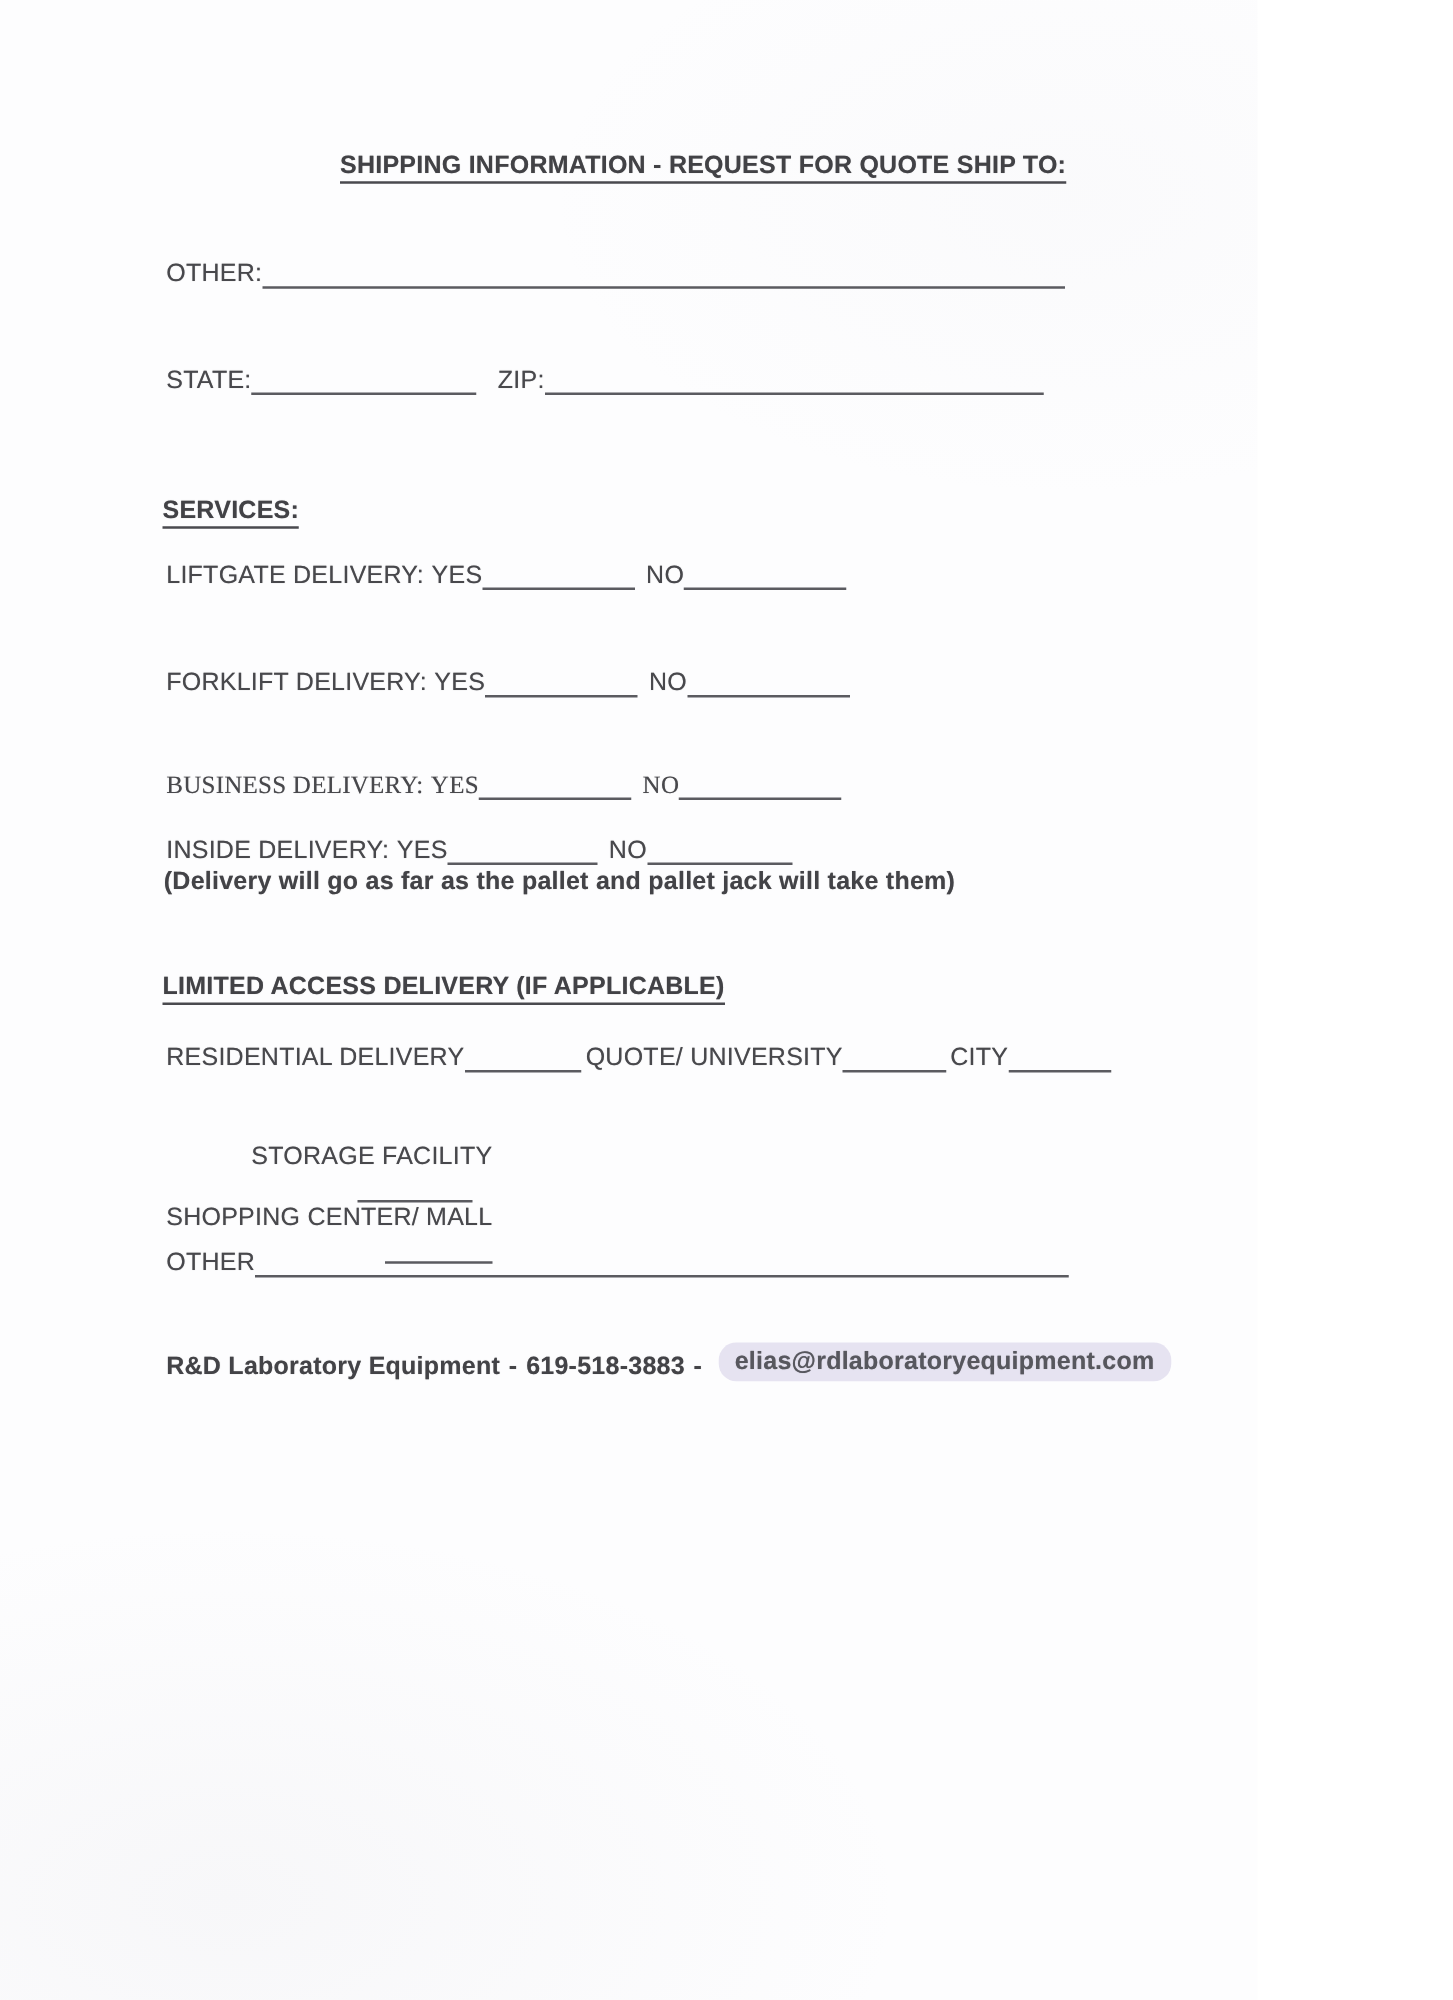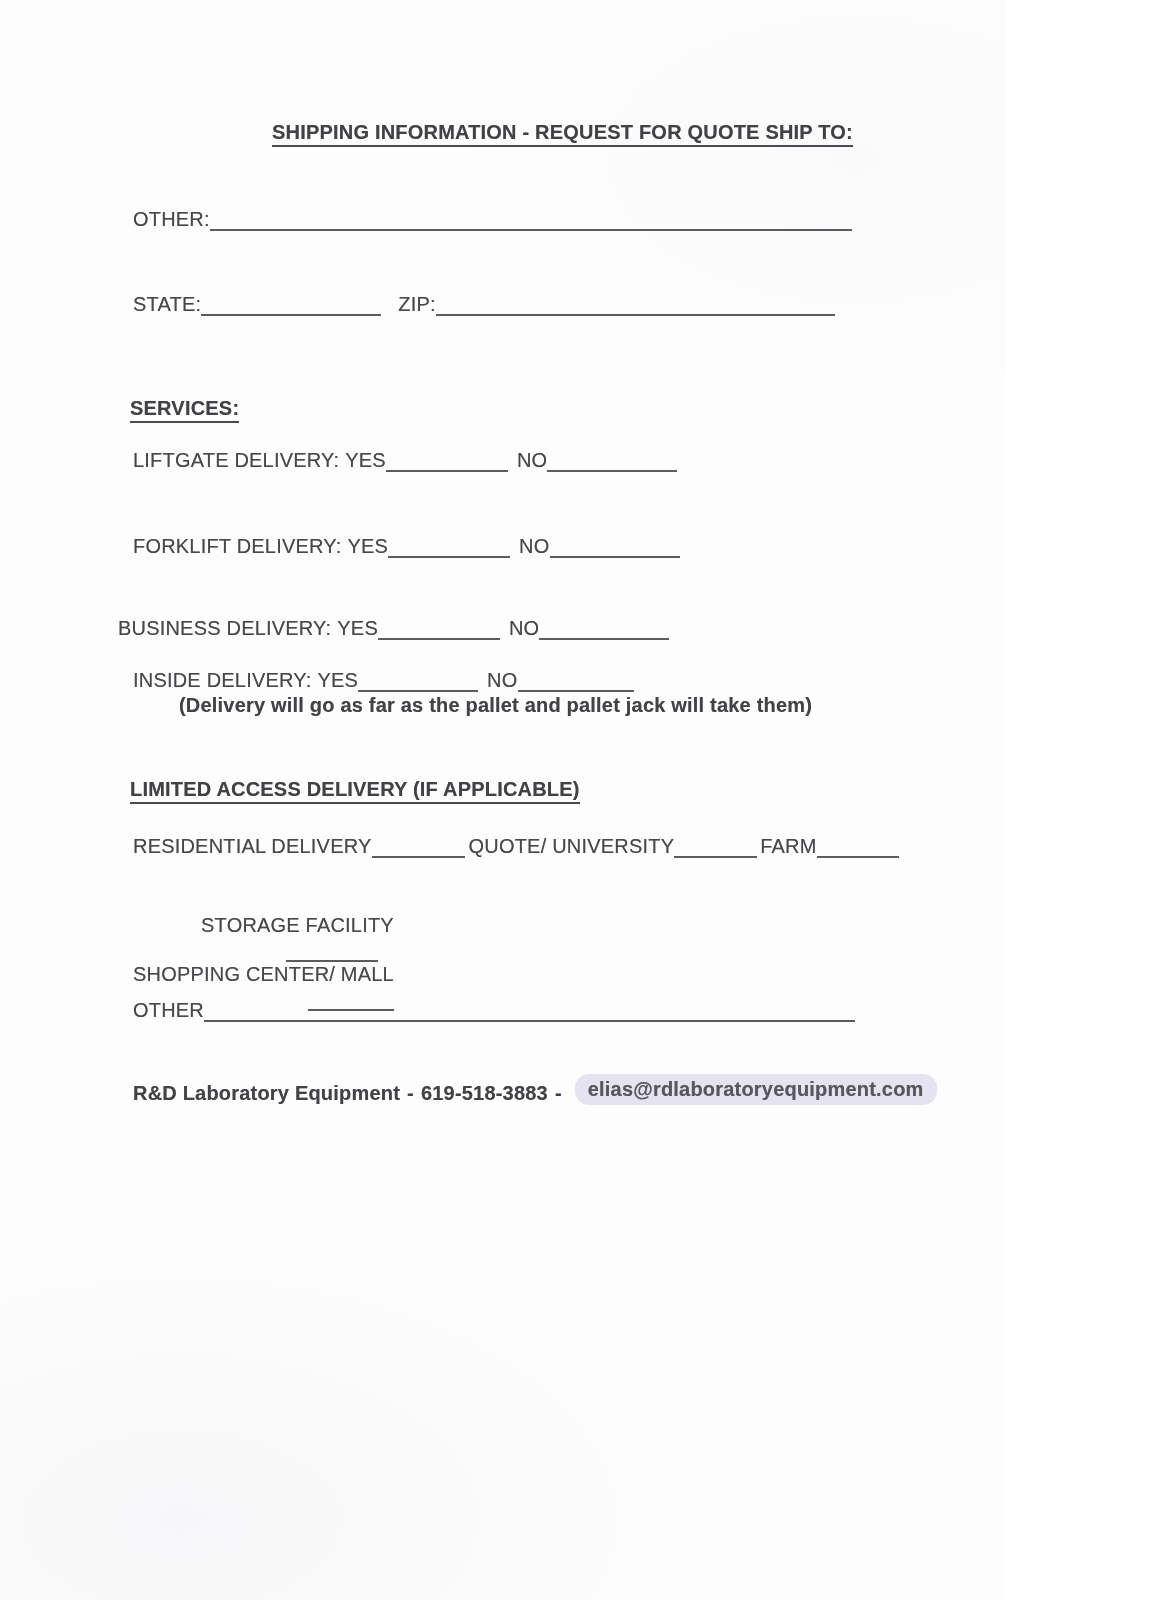--- a/index.html
+++ b/index.html
@@ -44,21 +44,20 @@
     padding-bottom: 1px;
   }
   .title-line {
     top: 120px;
     left: 272px;
     font-size: 20px;
   }
   .note-line {
     font-weight: bold;
     color: #434347;
-    margin-left: 48px;
   }
   .footer-line {
     font-weight: bold;
     color: #434347;
   }
   .sep { margin: 0 7px; }
   .email-pill {
     display: inline-block;
     background: #e6e3f1;
     border-radius: 14px;
@@ -66,21 +65,21 @@
     margin-left: 6px;
     color: #57575e;
     line-height: 24px;
   }
   
   .city-line     { top: 206px; left: 133px; width: 719px; }
   .statezip-line { top: 291px; left: 133px; width: 702px; }
   .services-line { top: 396px; left: 130px; }
   .svc-1 { top: 447px; left: 133px; }
   .svc-2 { top: 533px; left: 133px; }
-  .svc-3 { top: 615px; left: 118px; }
+  .svc-3 { top: 615px; left: 133px; font-family: Liberation Serif, serif; }
   .svc-4 { top: 667px; left: 133px; }
   .note-line     { top: 693px; left: 131px; }
   .limited-line  { top: 777px; left: 130px; }
   .res-line      { top: 833px; left: 133px; }
   .storage-line  { top: 913px; left: 133px; flex-direction: column; }
   .other-line    { top: 997px; left: 133px; width: 722px; }
   .footer-line   { top: 1074px; left: 133px; }
 
   .grow { flex: 1 1 auto; }
   .yes-word { margin-left: 6px; }
@@ -160,21 +159,21 @@
 
   <div class="line limited-line heading">
     <span class="underlined">LIMITED ACCESS DELIVERY (IF APPLICABLE)</span>
   </div>
 
   <div class="line res-line">
     <span class="lbl">RESIDENTIAL DELIVERY</span>
     <span class="blank res-blank-1"></span>
     <span class="lbl">QUOTE/ UNIVERSITY</span>
     <span class="blank res-blank-2"></span>
-    <span class="lbl">FARM</span>
+    <span class="lbl">CITY</span>
     <span class="blank res-blank-3"></span>
   </div>
 
   <div class="line storage-line">
     <span class="lbl">STORAGE FACILITY</span>
     <span class="blank stor-blank-1"></span>
     <span class="lbl">SHOPPING CENTER/ MALL</span>
     <span class="blank stor-blank-2"></span>
   </div>
 

